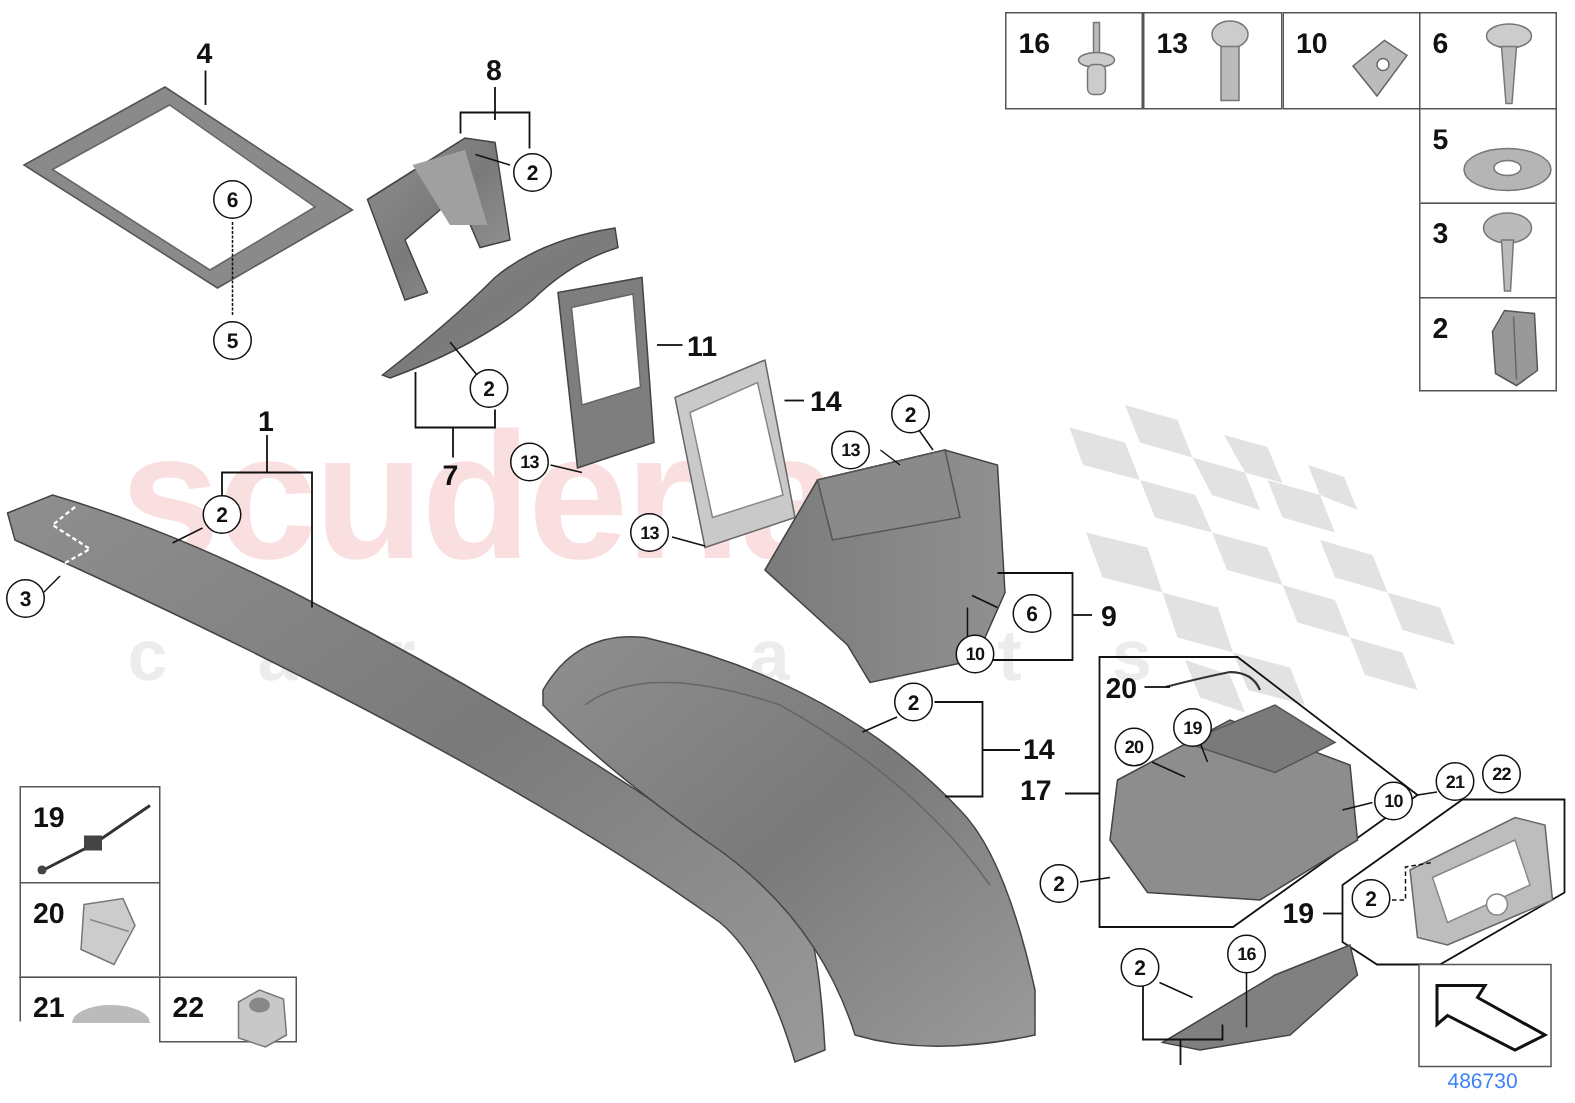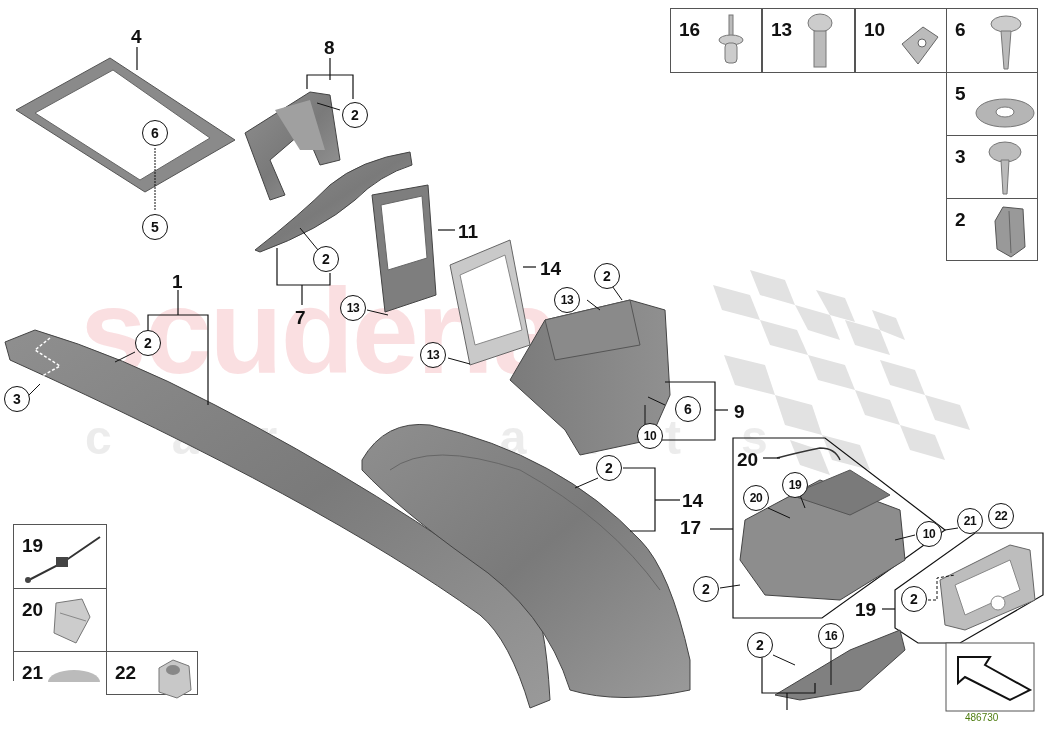--- a/index.html
+++ b/index.html
@@ -7,21 +7,21 @@
   .num{position:absolute;font-weight:bold;font-size:19px;color:#111;line-height:1;}
   .callout{position:absolute;width:26px;height:26px;border:1.6px solid #111;border-radius:50%;background:#fff;
     font-size:14px;font-weight:bold;color:#111;display:flex;align-items:center;justify-content:center;box-sizing:border-box;}
   .callout.sm{font-size:12px;letter-spacing:-0.5px;}
   .cell{position:absolute;border:1px solid #555;box-sizing:border-box;background:#fff;}
   .cell .lbl{position:absolute;left:8px;top:10px;font-weight:bold;font-size:19px;color:#111;}
   .cell svg{position:absolute;}
   svg.canvas{position:absolute;left:0;top:0;}
   .wm{position:absolute;color:rgba(230,80,90,0.18);font-weight:bold;font-family:"Liberation Sans",sans-serif;}
   .wm2{position:absolute;color:rgba(180,180,180,0.25);font-weight:bold;letter-spacing:60px;}
-  .code{position:absolute;font-size:10px;color:#4d7c0f;}
+  .code{position:absolute;font-size:14px;color:#3b82f6;}
 </style>
 </head>
 <body>
 
 <div class="wm" style="left:80px;top:262px;font-size:120px;letter-spacing:-2px;">scuderia</div>
 <div class="wm2" style="left:85px;top:410px;font-size:48px;">car parts</div>
 
 <svg class="canvas" width="1050" height="735">
   <g fill="#e2e2e2">
     <polygon points="713,285 750,295 760,320 722,310"></polygon>

